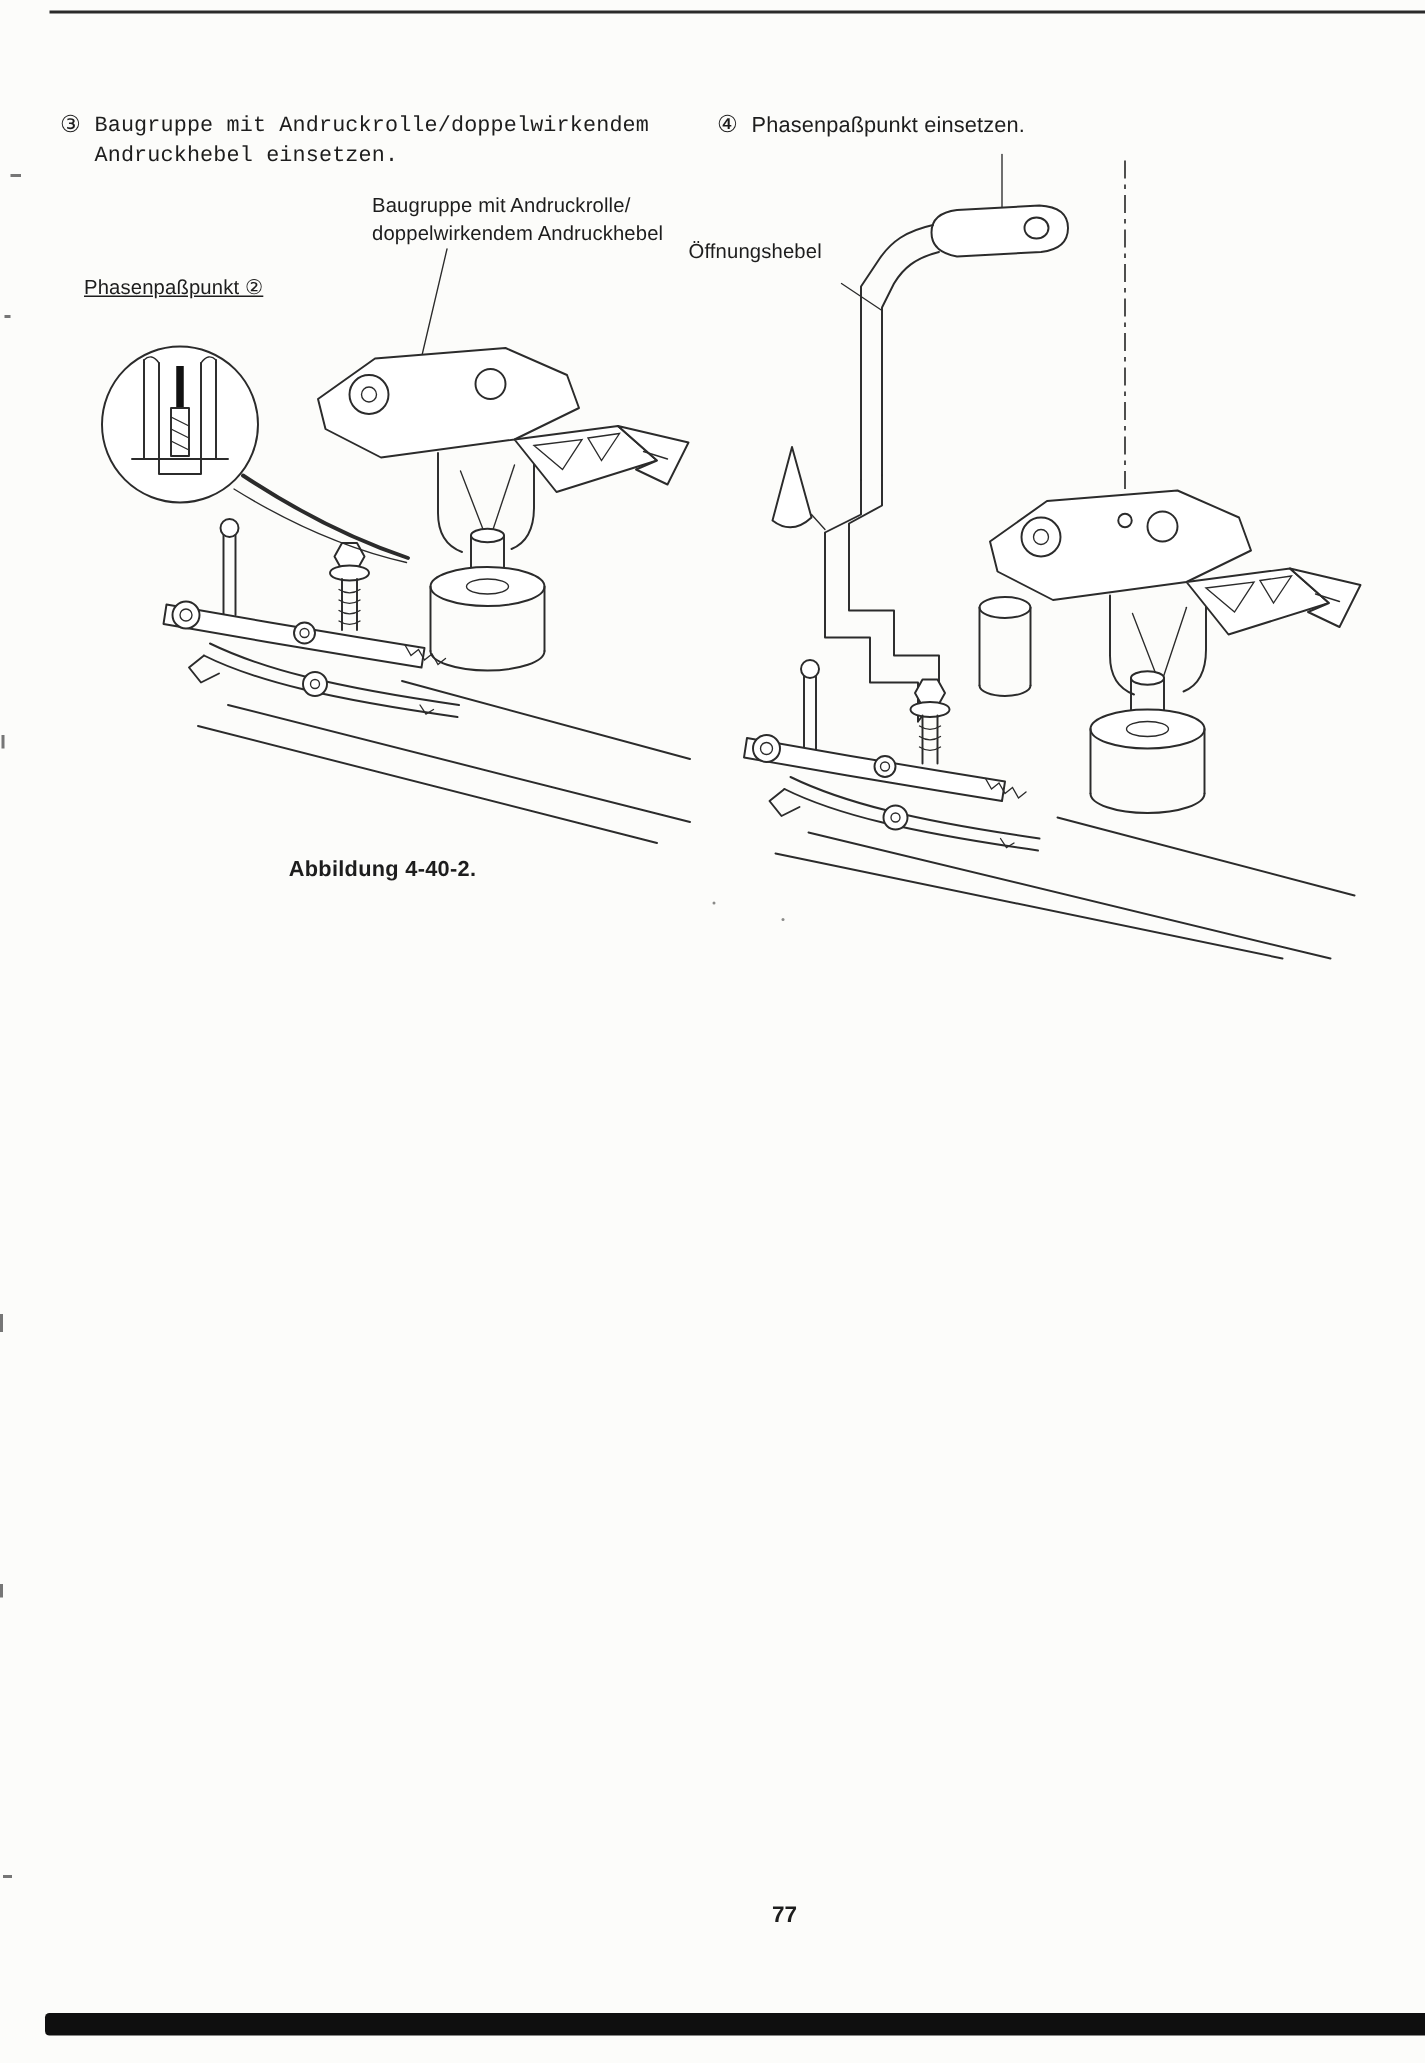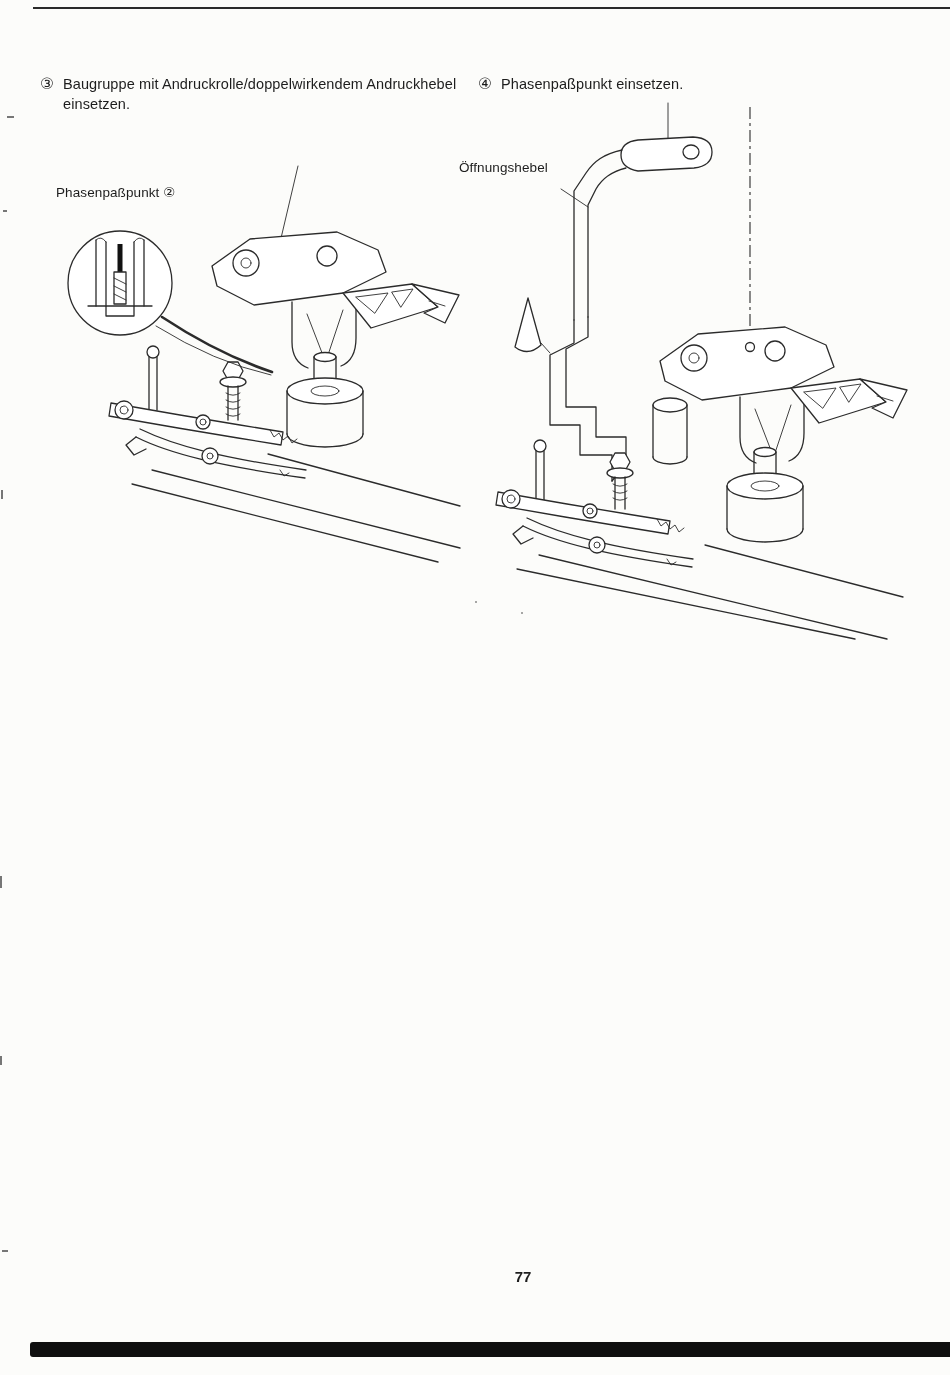--- a/index.html
+++ b/index.html
@@ -21,35 +21,35 @@
   }
   .scan-mark { position: absolute; background: #4a4a4a; opacity: .75; }
   .speck { position: absolute; width: 2px; height: 2px; background: #8a8a88; border-radius: 50%; }
 
   .step {
     position: absolute; display: flex; gap: 9px;
     font-size: 14.5px; line-height: 1.4; letter-spacing: .1px;
   }
   .step .marker { font-size: 15.5px; line-height: 1.3; }
   .step-3 { left: 40px; top: 74px; }
-  .step-3 .step-text { width: 402px; }
+  .step-3 .step-text { width: 402px; font-family: Liberation Mono, monospace; }
   .step-4 { left: 478px; top: 74px; width: 440px; }
 
   .figure { position: absolute; }
   .figure-1 { left: 40px; top: 120px; width: 430px; height: 480px; }
   .figure-2 { left: 455px; top: 95px; width: 490px; height: 590px; }
   .figure svg { position: absolute; left: 0; top: 0; }
 
   .part-label {
     position: absolute; left: 208px; top: 8px;
     font-size: 13.5px; line-height: 1.4; letter-spacing: .1px;
   }
   .phase-label {
     position: absolute; left: 16px; top: 64px;
-    font-size: 13.5px; letter-spacing: .1px;
+    font-size: 13.5px; letter-spacing: .1px; text-decoration: underline;
   }
   .hebel-label {
     position: absolute; left: 4px; top: 65px;
     font-size: 13.5px; letter-spacing: .1px;
   }
   .caption {
     position: absolute; left: 0; width: 100%;
     text-align: center; font-weight: bold; font-size: 14.5px; letter-spacing: .2px;
   }
   .figure-1 .caption { top: 452px; }
@@ -164,21 +164,26 @@
       <circle class="fw" cx="80" cy="163" r="52"></circle>
       <path class="ln" d="M56,120 L56,186 M66,122 L66,186 M94,122 L94,186 M104,120 L104,186"></path>
       <path class="thin" d="M56,120 Q61,115 66,122 M94,122 Q99,115 104,120"></path>
       <path class="ln" d="M48,186 L112,186 M66,186 L66,196 M94,186 L94,196 M66,196 L94,196"></path>
       <rect class="blackfill" x="77.5" y="124" width="5" height="28"></rect>
       <rect class="fw" x="74" y="152" width="12" height="32"></rect>
       <path class="thin" d="M74,158 L86,164 M74,166 L86,172 M74,174 L86,180"></path>
     </g>
   </svg>
 
+  <div class="part-label">
+    <div>Baugruppe mit Andruckrolle/</div>
+    <div>doppelwirkendem Andruckhebel</div>
+  </div>
   <div class="phase-label">Phasenpaßpunkt ②</div>
+  <div class="caption">Abbildung 4-40-2.</div>
 </div>
 
 <div class="figure figure-2">
 
   <svg width="490" height="545" viewBox="0 0 490 545">
 
     <path class="thin" d="M106,94 L133,112"></path>
 
     <path class="thin" d="M213,8 L213,46"></path>
 

